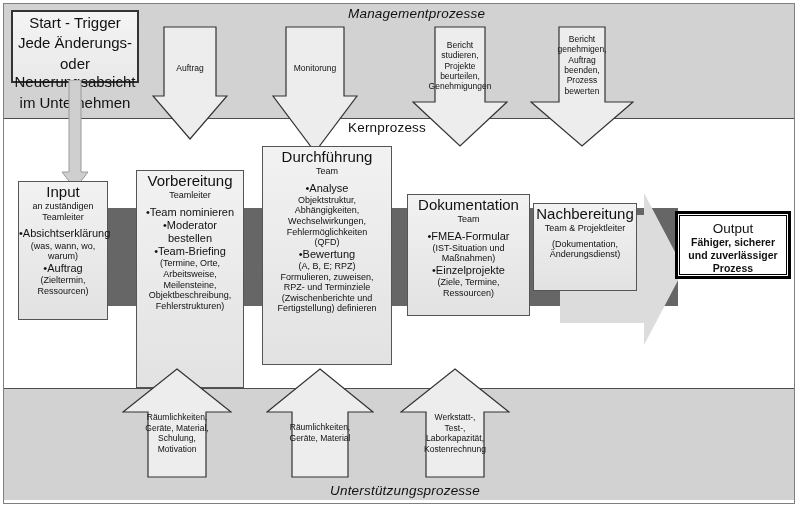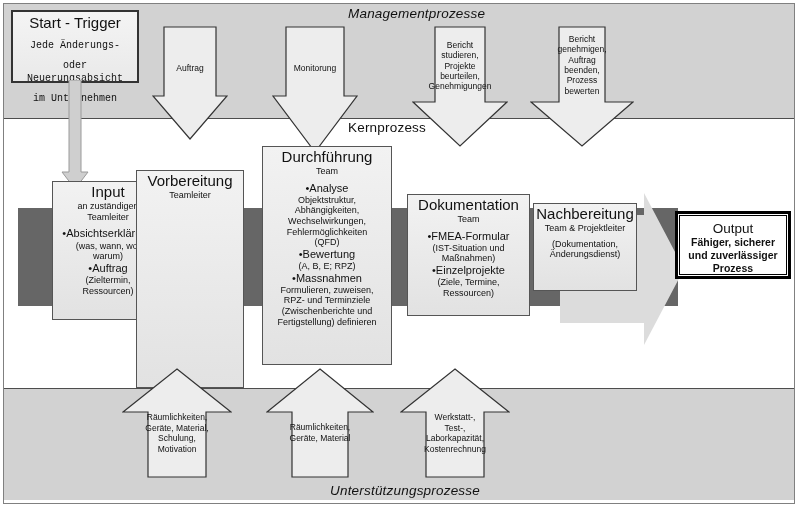--- a/index.html
+++ b/index.html
@@ -32,21 +32,21 @@
     font-family:"Liberation Sans",sans-serif;}
   .pbox .ttl{font-size:15px;line-height:1.12;margin:2px 0 0 0;}
   .pbox .sub{font-size:9px;line-height:1.2;}
   .pbox .body{font-size:9px;line-height:1.18;margin-top:5px;}
   .pbox .b1{font-size:11px;line-height:1.2;}
 
   
   .start-box{left:11px;top:10px;width:128px;height:73px;border:2px solid #333;
     background:linear-gradient(180deg,#f4f4f4 0%,#e9e9e9 100%);}
   .start-box .ttl{font-size:15px;font-weight:normal;margin-top:3px;}
-  .start-box .sub{font-size:10px;line-height:1.25;margin-top:8px;font-family:Liberation Mono, monospace;}
+  .start-box .sub{font-size:15px;line-height:1.25;margin-top:2px;}
 
   
   .out-box{left:675px;top:211px;width:116px;height:68px;border:3px solid #000;
     background:#fff;box-shadow:0 0 0 1px #fff inset, 0 0 0 2px #000 inset;}
   .out-box .ttl{font-size:13.5px;margin-top:7px;}
   .out-box .sub{font-size:10.5px;font-weight:bold;line-height:1.22;}
 
   
   .darrow{position:absolute;}
   .darrow svg{display:block;}
@@ -131,52 +131,62 @@
 Prozess
 bewerten</div>
   </div>
 
   <div class="big-arrow">
     <svg width="125" height="160" viewBox="0 0 125 160">
       <polygon points="0,26 84,26 84,4 124,80 84,156 84,134 0,134" fill="#dcdcdc" stroke="none"></polygon>
     </svg>
   </div>
 
-  <div class="pbox" style="left:18px;top:181px;width:112px;height:139px;margin-left:34px;">
+  <div class="pbox" style="left:18px;top:181px;width:90px;height:139px;">
     <div class="ttl">Input</div>
     <div class="sub" style="white-space:pre-line;">an zuständigen
 Teamleiter</div>
     <div class="body">
       <div class="b1">•Absichtserklärung</div>
       <div style="white-space:pre-line;">(was, wann, wo,
 warum)</div>
       <div class="b1">•Auftrag</div>
       <div style="white-space:pre-line;">(Zieltermin,
 Ressourcen)</div>
     </div>
   </div>
 
   <div class="pbox" style="left:136px;top:170px;width:108px;height:218px;">
     <div class="ttl">Vorbereitung</div>
     <div class="sub">Teamleiter</div>
+    <div class="body">
+      <div class="b1" style="white-space:pre-line;">•Team nominieren</div>
+      <div class="b1" style="white-space:pre-line;">•Moderator
+bestellen</div>
+      <div class="b1" style="white-space:pre-line;">•Team-Briefing</div>
+      <div style="white-space:pre-line;">(Termine, Orte,
+Arbeitsweise,
+Meilensteine,
+Objektbeschreibung,
+Fehlerstrukturen)</div>
+    </div>
   </div>
 
   <div class="pbox" style="left:262px;top:146px;width:130px;height:219px;">
     <div class="ttl">Durchführung</div>
     <div class="sub">Team</div>
     <div class="body">
       <div class="b1">•Analyse</div>
       <div style="white-space:pre-line;">Objektstruktur,
 Abhängigkeiten,
 Wechselwirkungen,
 Fehlermöglichkeiten
 (QFD)</div>
       <div class="b1">•Bewertung</div>
       <div style="white-space:pre-line;">(A, B, E; RPZ)</div>
-      <div class="b1">•Massnahmen</div>
       <div style="white-space:pre-line;">Formulieren, zuweisen,
 RPZ- und Terminziele
 (Zwischenberichte und
 Fertigstellung) definieren</div>
     </div>
   </div>
 
   <div class="pbox" style="left:407px;top:194px;width:123px;height:122px;">
     <div class="ttl">Dokumentation</div>
     <div class="sub">Team</div>

